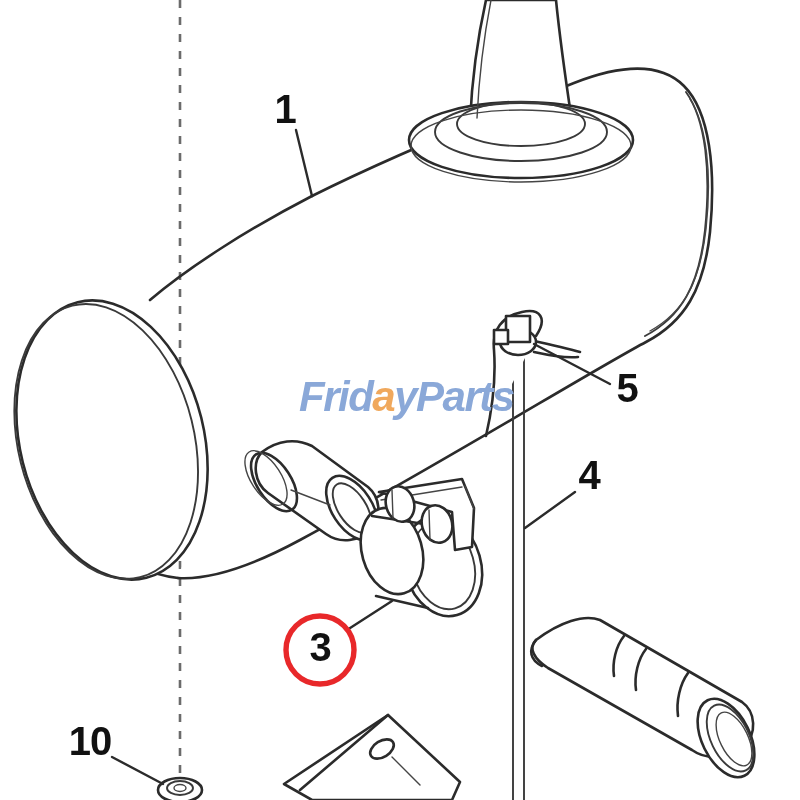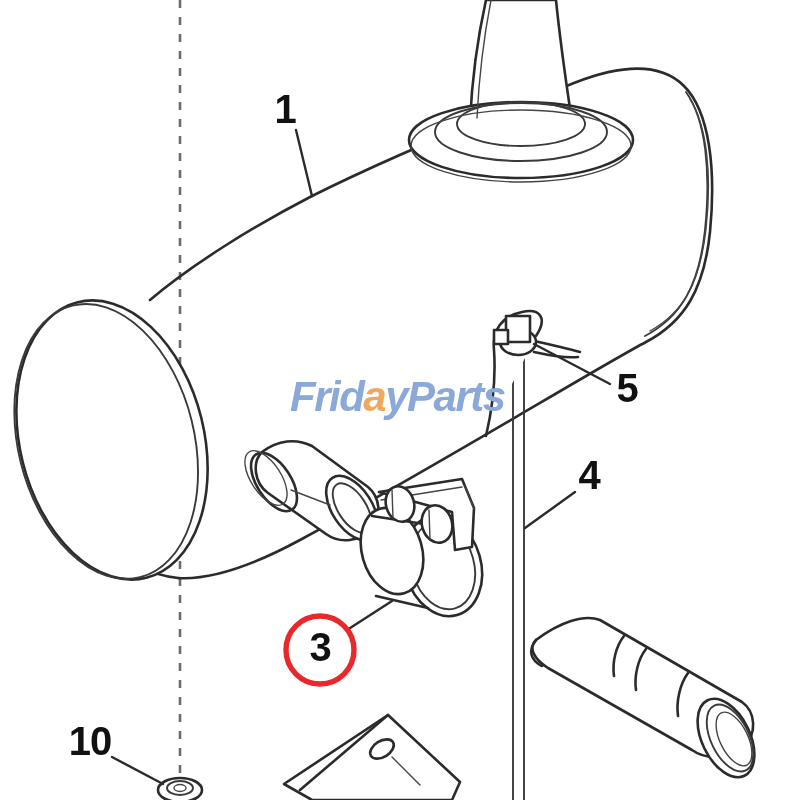--- a/index.html
+++ b/index.html
@@ -83,21 +83,21 @@
     font-family: "Liberation Sans", sans-serif;
     font-style: italic;
     font-weight: bold;
     font-size: 42px;
     letter-spacing: -1.5px;
     white-space: nowrap;
     user-select: none;
     pointer-events: none;
   }
   #watermark {
-    left: 290px;
+    left: 299px;
     top: 373px;
   }
   .wm-blue { color: #8aa8d8; }
   .wm-orange { color: #f0a85c; }
 </style>
 </head>
 <body>
 
 <div id="diagram-root">
 

